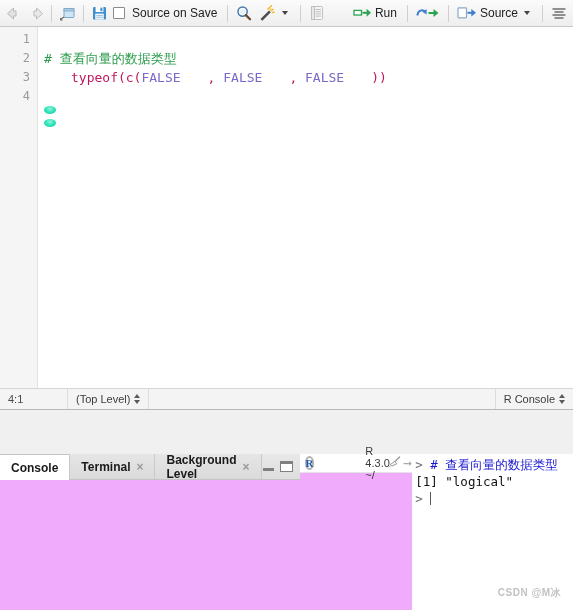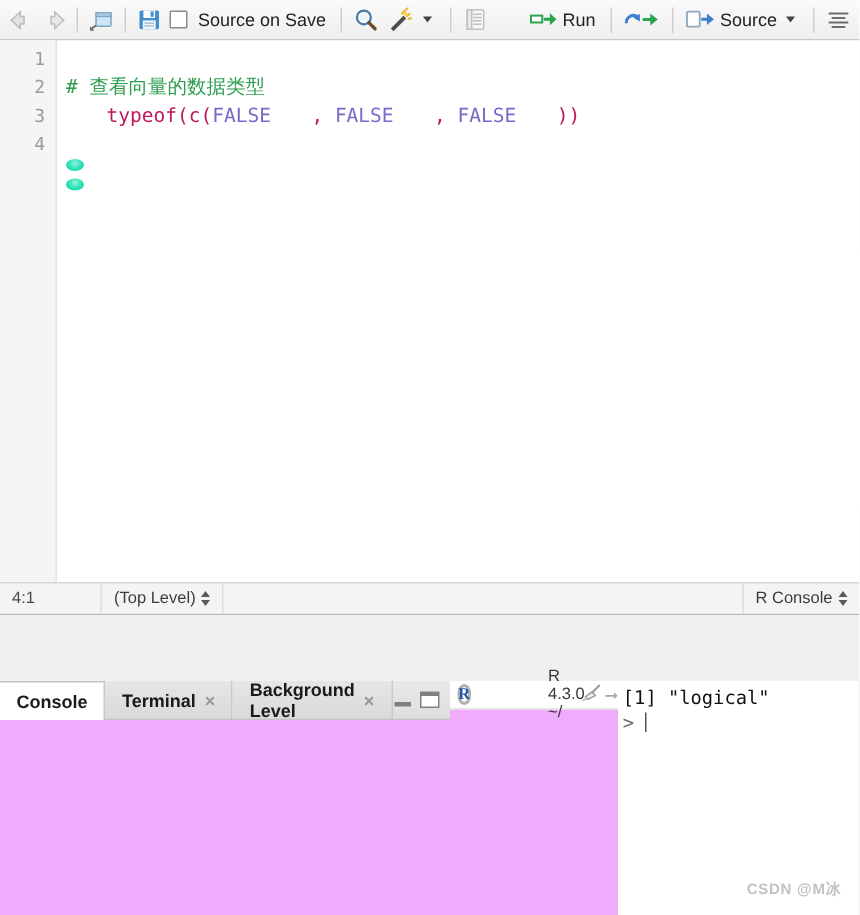--- a/index.html
+++ b/index.html
@@ -484,18 +484,19 @@
       <span class="broom">
         <svg width="16" height="14" viewBox="0 0 16 14">
           <path d="M13.5 1 L8.5 6" stroke="#9a9a9a" stroke-width="1.4" stroke-linecap="round"></path>
           <path d="M8.6 5.4 L10.9 7.7 L6 10.2 L4.3 8.5 Z" fill="#eef2f6" stroke="#9a9a9a" stroke-width="1"></path>
           <path d="M5.6 9.4 L2.5 11" stroke="#b8b8b8" stroke-width="1"></path>
         </svg>
       </span>
     </div>
 
     <div class="console-out" id="consoleOut">
+      <div class="cline"><span class="c-prompt">&gt; </span><span class="c-input"># 查看向量的数据类型</span></div>
         <div class="cline"><span class="c-output">[1] "logical"</span></div>
         <div class="cline"><span class="c-prompt">&gt; </span><span class="caret-bar"></span></div>
         <div class="watermark">CSDN @M冰</div>
     </div>
   </div>
 </div>
 
 </body></html>

